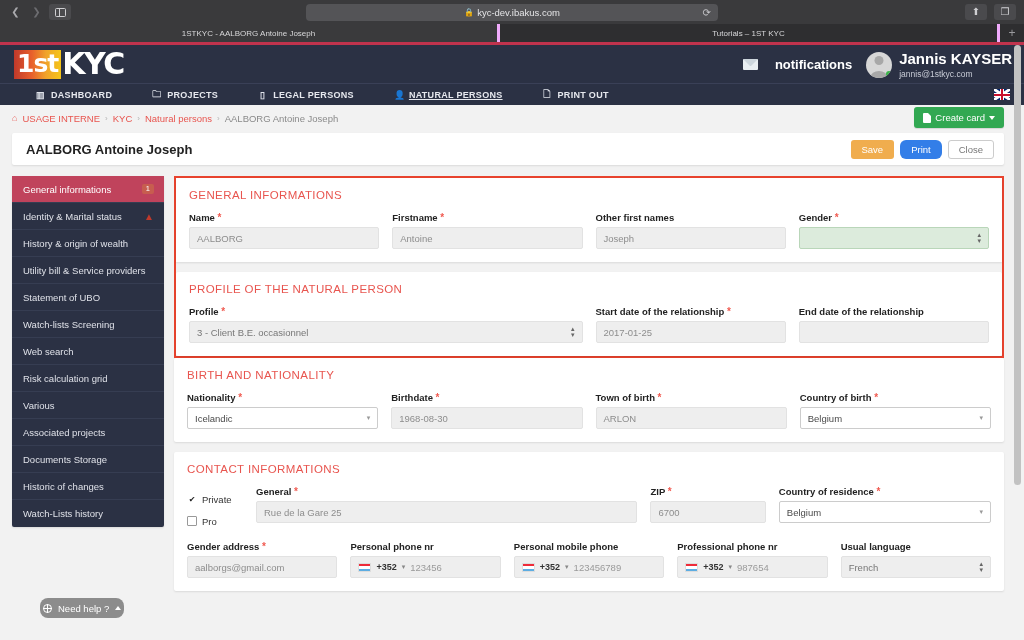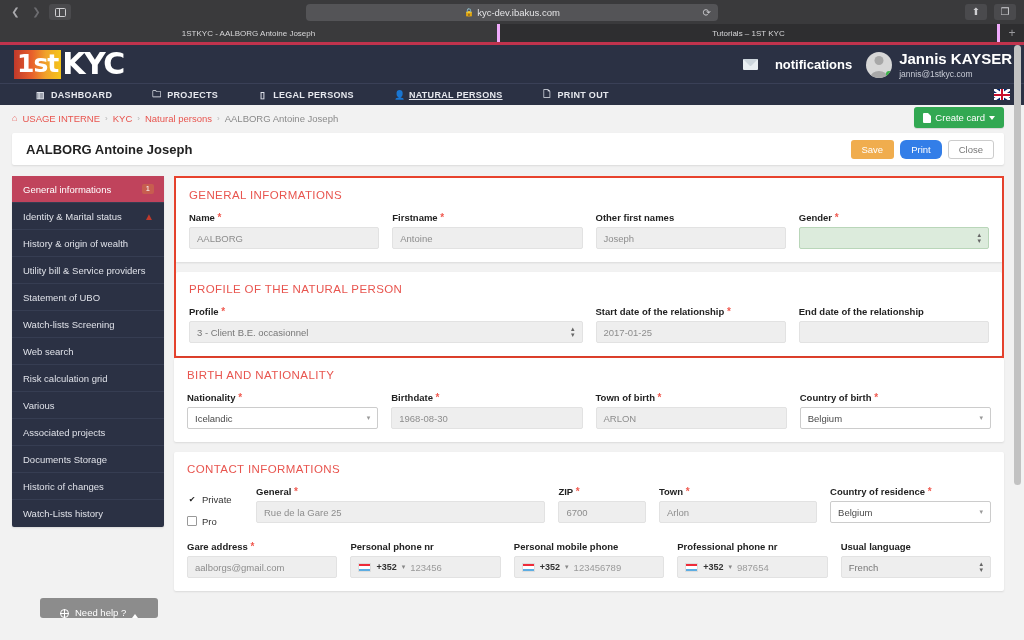--- a/index.html
+++ b/index.html
@@ -172,22 +172,22 @@
   .phone { display: flex; align-items: center; height: 22px; background: #eeeeee; border: 1px solid #e2e2e2; border-radius: 2px; padding: 0 7px; gap: 5px; }
   .flag-lu { width: 13px; height: 9px; background: linear-gradient(#ee2b39 33.3%, #fff 33.3% 66.6%, #5dade2 66.6%); border: .5px solid #ddd; }
   .phone-code { font-size: 9px; font-weight: 700; color: #333; }
   .phone-caret { color: #888; font-size: 7px; }
   .phone-num { font-size: 9.5px; color: #9a9a9a; }
 
   
   #need-help {
     position: absolute; left: 40px; bottom: 22px;
     background: #8c8c8c; color: #fff; font-size: 9.5px;
-    height: 20px; padding: 0 20px; border-radius: 3px;
-    display: flex; align-items: flex-end; gap: 6px;
+    height: 20px; padding: 0 3px; border-radius: 8px;
+    display: flex; align-items: center; gap: 6px;
   }
   .help-ico { display:inline-block; width:9px; height:9px; border-radius:50%; border:1px solid #fff; position:relative; }
   .help-ico::before { content:""; position:absolute; left:3px; top:-1px; width:1px; height:9px; background:#fff; }
   .help-ico::after { content:""; position:absolute; top:3px; left:-1px; height:1px; width:9px; background:#fff; }
   .caret-up { width:0; height:0; border-left:3.5px solid transparent; border-right:3.5px solid transparent; border-bottom:4px solid #fff; }
 
   
   #page-scroll { position: absolute; right: 3px; top: 3px; width: 7px; height: 560px; }
   #page-scroll .thumb { width: 7px; height: 440px; background: #c2c2c2; border-radius: 4px; }
 </style>
@@ -444,36 +444,32 @@
             </div>
           </div>
           <div class="field" style="flex:2.05">
             <span class="flabel"><span>General</span> <span class="req">*</span></span>
             <div class="finput">Rue de la Gare 25</div>
           </div>
           <div class="field" style="flex:.62">
             <span class="flabel"><span>ZIP</span> <span class="req">*</span></span>
             <div class="finput">6700</div>
           </div>
-          <div class="field" style="flex:1.12">
-            <span class="flabel"><span>Town</span> <span class="req">*</span></span>
-            <div class="finput">Arlon</div>
-          </div>
           <div class="field" style="flex:1.14">
             <span class="flabel"><span>Country of residence</span> <span class="req">*</span></span>
             <div class="fselect">
               <span>Belgium</span>
               <span class="arr-sm">▾</span>
             </div>
           </div>
         </div>
 
         <div class="row" style="margin-top:9px">
           <div class="field">
-            <span class="flabel"><span>Gare address</span> <span class="req">*</span></span>
+            <span class="flabel"><span>Gender address</span> <span class="req">*</span></span>
             <div class="finput">aalborgs@gmail.com</div>
           </div>
           <div class="field">
             <span class="flabel">Personal phone nr</span>
             <div class="phone">
               <span class="flag-lu"></span>
               <span class="phone-code">+352</span>
               <span class="phone-caret">▾</span>
               <span class="phone-num">123456</span>
             </div>

